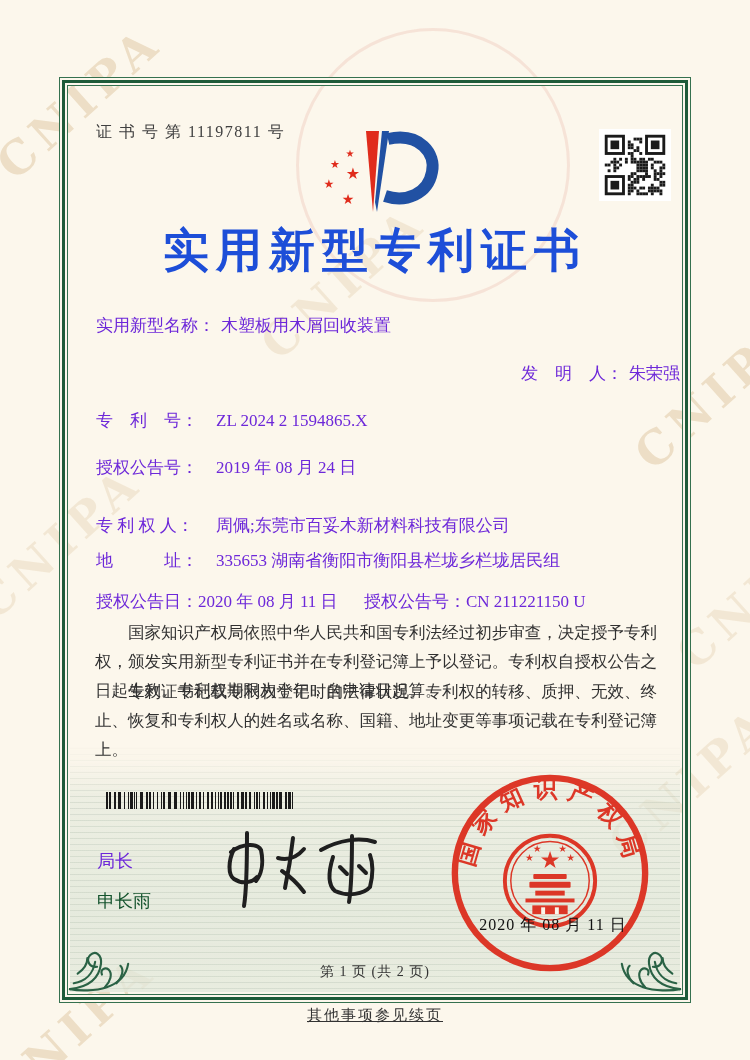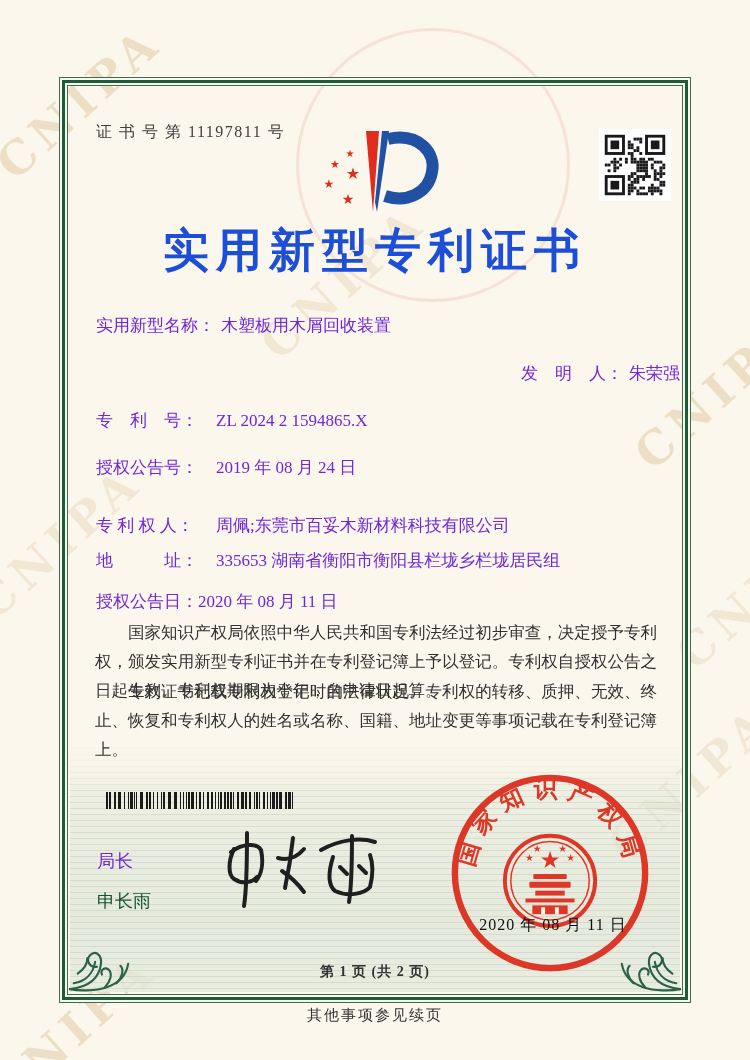--- a/index.html
+++ b/index.html
@@ -63,22 +63,22 @@
   .sig-title{position:absolute;left:97px;top:849px;font-size:18px;color:#6d28d9;z-index:2;font-family:"Liberation Sans","DejaVu Sans",sans-serif;}
   .sig-name{position:absolute;left:97px;top:889px;font-size:18px;color:#14532d;z-index:2;font-family:"Liberation Sans","DejaVu Sans",sans-serif;}
   .sig-script{position:absolute;left:205px;top:826px;width:195px;height:92px;z-index:2;}
   
   .seal{position:absolute;left:447px;top:770px;width:206px;height:206px;z-index:3;opacity:.93;}
   .seal-date{
     position:absolute;left:458px;top:915px;width:190px;text-align:center;
     font-size:16px;color:#111;z-index:4;letter-spacing:1px;
   }
   
-  .page-num{position:absolute;left:62px;top:963px;width:626px;text-align:center;font-size:14px;color:#333;z-index:2;letter-spacing:1px;font-weight:bold;}
-  .cont-note{position:absolute;left:62px;top:1006px;width:626px;text-align:center;font-size:15px;color:#333;z-index:2;letter-spacing:2px;}
+  .page-num{position:absolute;left:62px;top:963px;width:626px;text-align:center;font-size:14px;color:#333;z-index:2;letter-spacing:1px;}
+  .cont-note{position:absolute;left:62px;top:1006px;width:626px;text-align:center;font-size:15px;color:#333;z-index:2;letter-spacing:2px;text-decoration:underline;}
   .corner{position:absolute;width:68px;height:68px;z-index:2;}
   .corner.bl{left:66px;top:925px;}
   .corner.br{left:616px;top:925px;transform:scaleX(-1);}
 </style>
 </head>
 <body>
 
 <span class="wm" style="left:-14px;top:150px;">CNIPA</span>
 <span class="wm light" style="left:250px;top:330px;">CNIPA</span>
 <span class="wm" style="left:624px;top:440px;">CNIPA</span>
@@ -265,20 +265,23 @@
 <div class="row" style="top:514px;">
   <span class="lbl">专 利 权 人：</span><span class="val">周佩;东莞市百妥木新材料科技有限公司</span>
 </div>
 <div class="row" style="top:549px;">
   <span class="lbl">地　　　址：</span><span class="val">335653 湖南省衡阳市衡阳县栏垅乡栏垅居民组</span>
 </div>
 <div class="row grant-row" style="top:590px;">
   <span class="grant-group first">
     <span>授权公告日：</span><span>2020 年 08 月 11 日</span>
   </span>
+  <span class="grant-group">
+    <span>授权公告号：</span><span>CN 211221150 U</span>
+  </span>
 </div>
 
 <p class="para" style="top:618px;">国家知识产权局依照中华人民共和国专利法经过初步审查，决定授予专利权，颁发实用新型专利证书并在专利登记簿上予以登记。专利权自授权公告之日起生效。专利权期限为十年，自申请日起算。</p>
 <p class="para" style="top:677px;">专利证书记载专利权登记时的法律状况。专利权的转移、质押、无效、终止、恢复和专利权人的姓名或名称、国籍、地址变更等事项记载在专利登记簿上。</p>
 
 <svg class="barcode" viewBox="0 0 192 17" preserveAspectRatio="none">
   <g id="barcode-bars" fill="#1a1a1a">
       <rect x="0" y="0" width="2" height="17"></rect>
       <rect x="3" y="0" width="2" height="17"></rect>
       <rect x="8" y="0" width="2" height="17"></rect>

